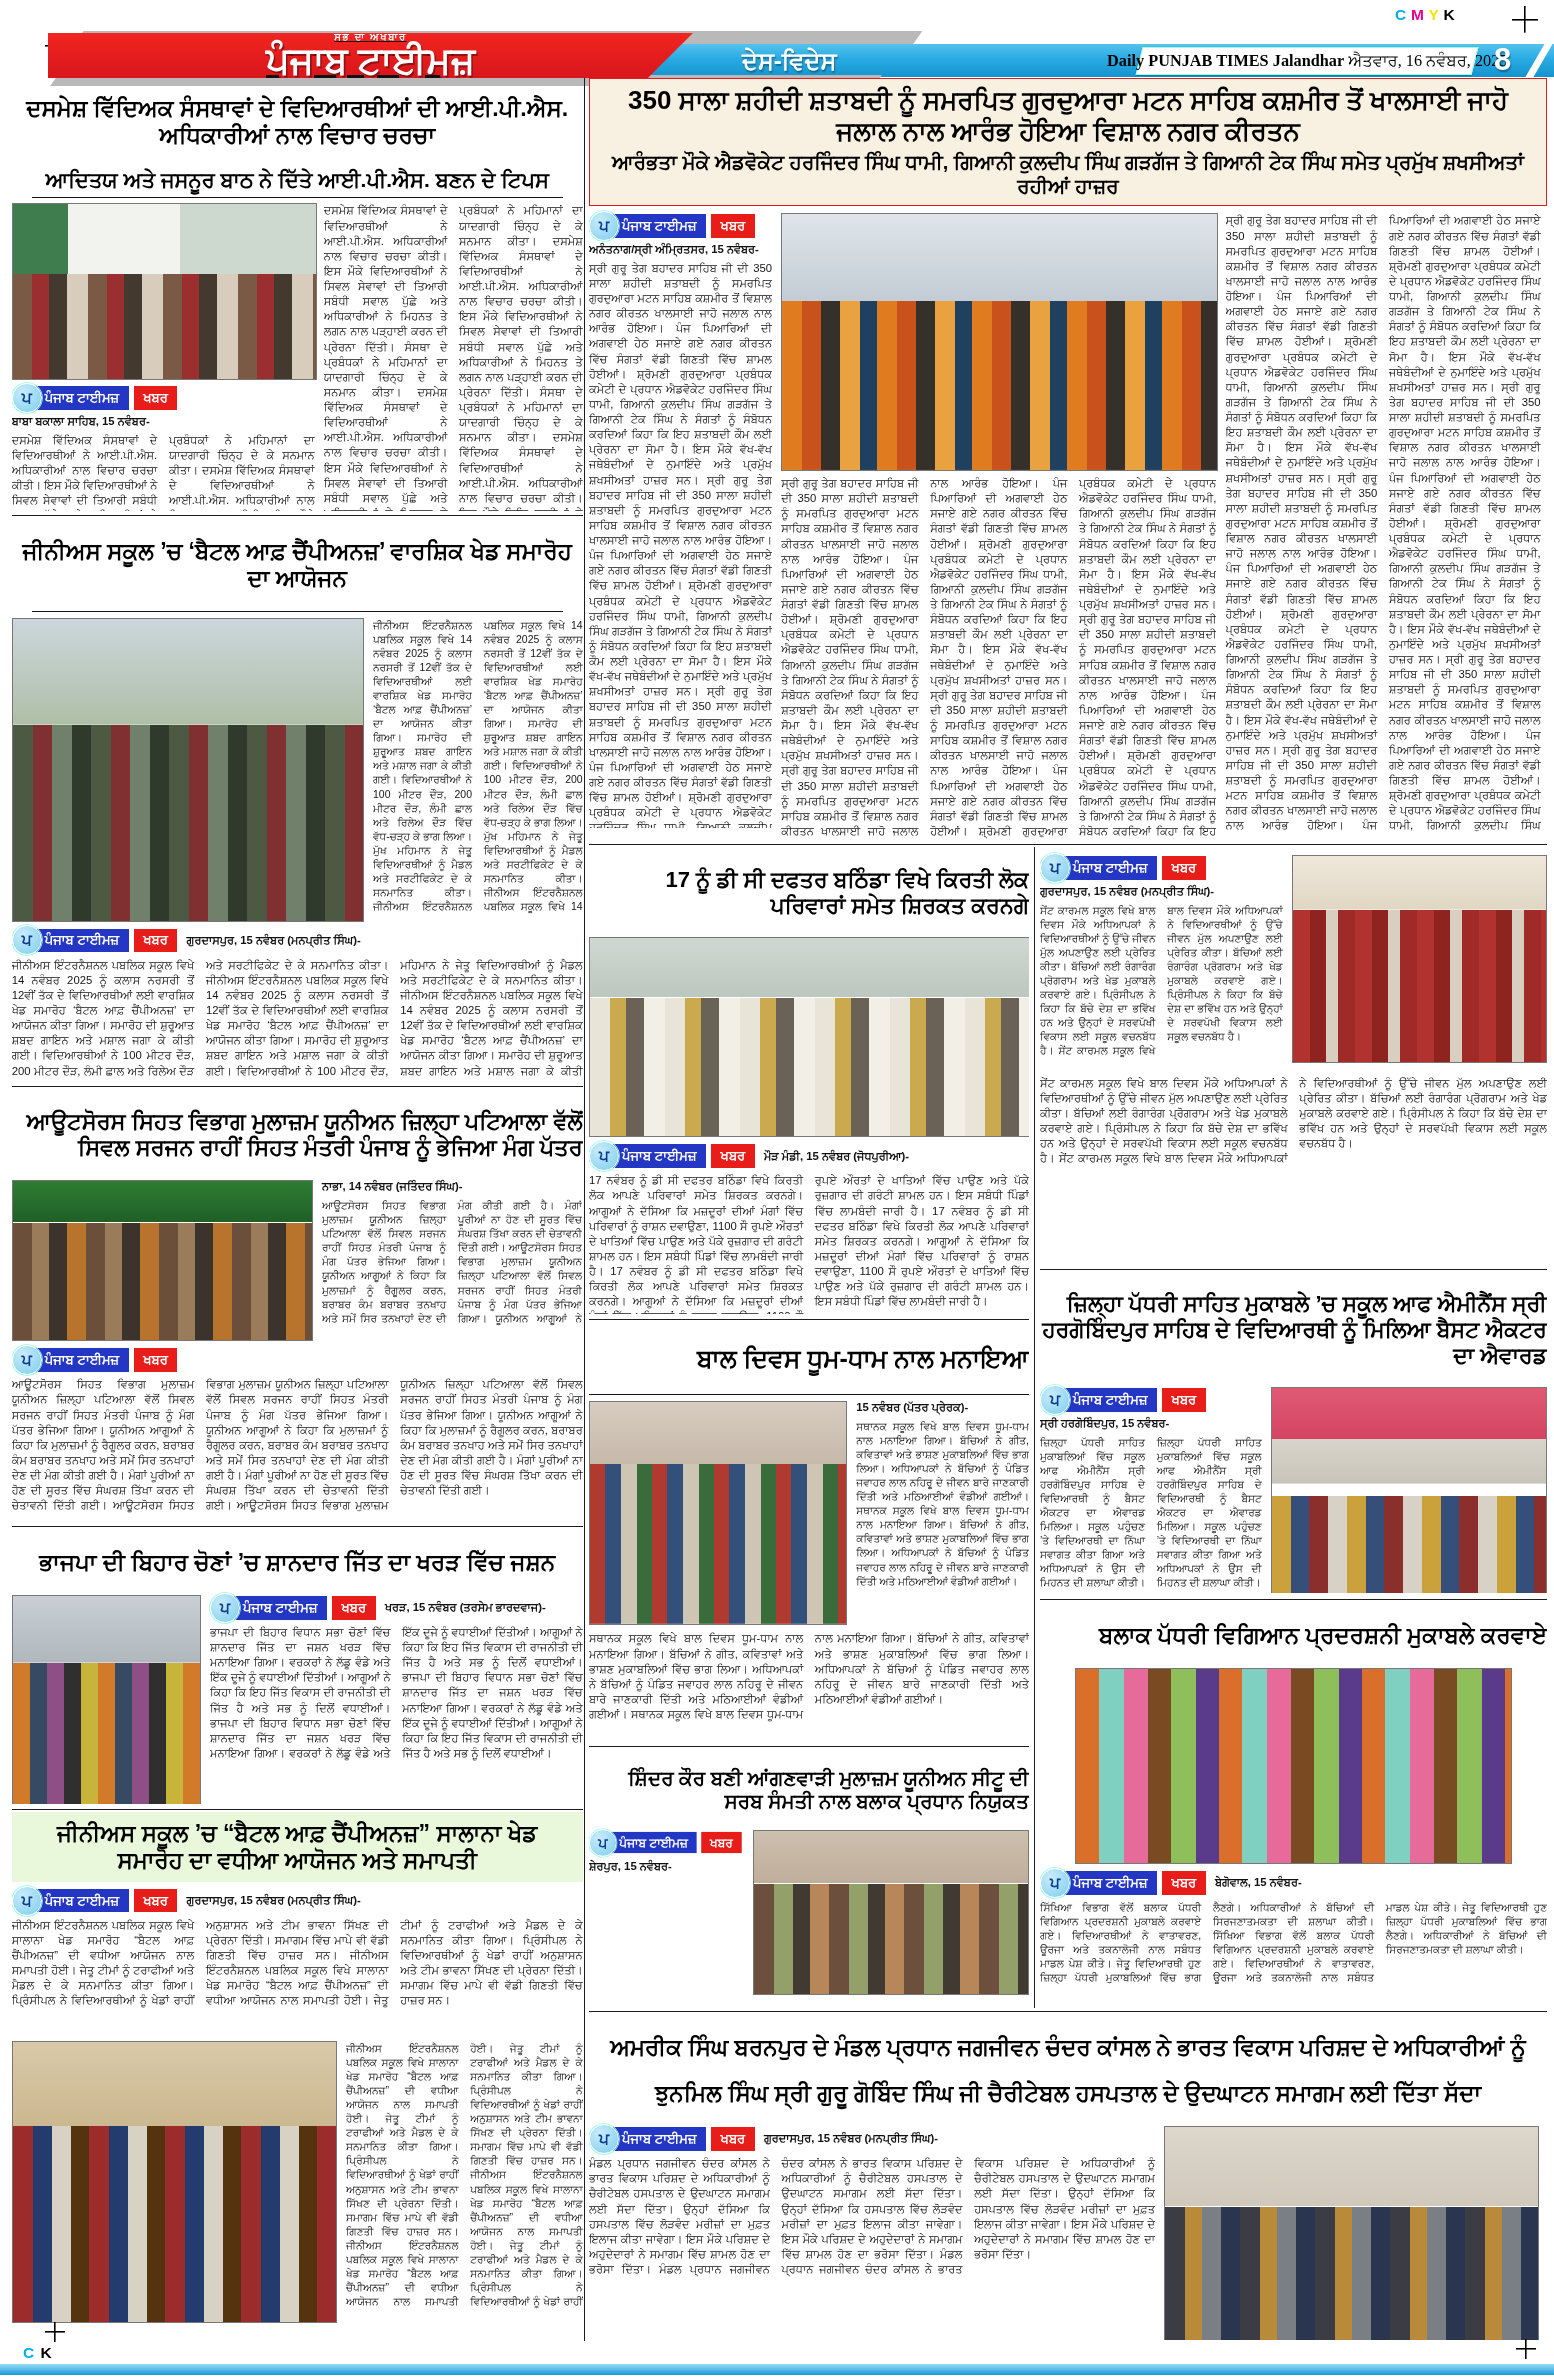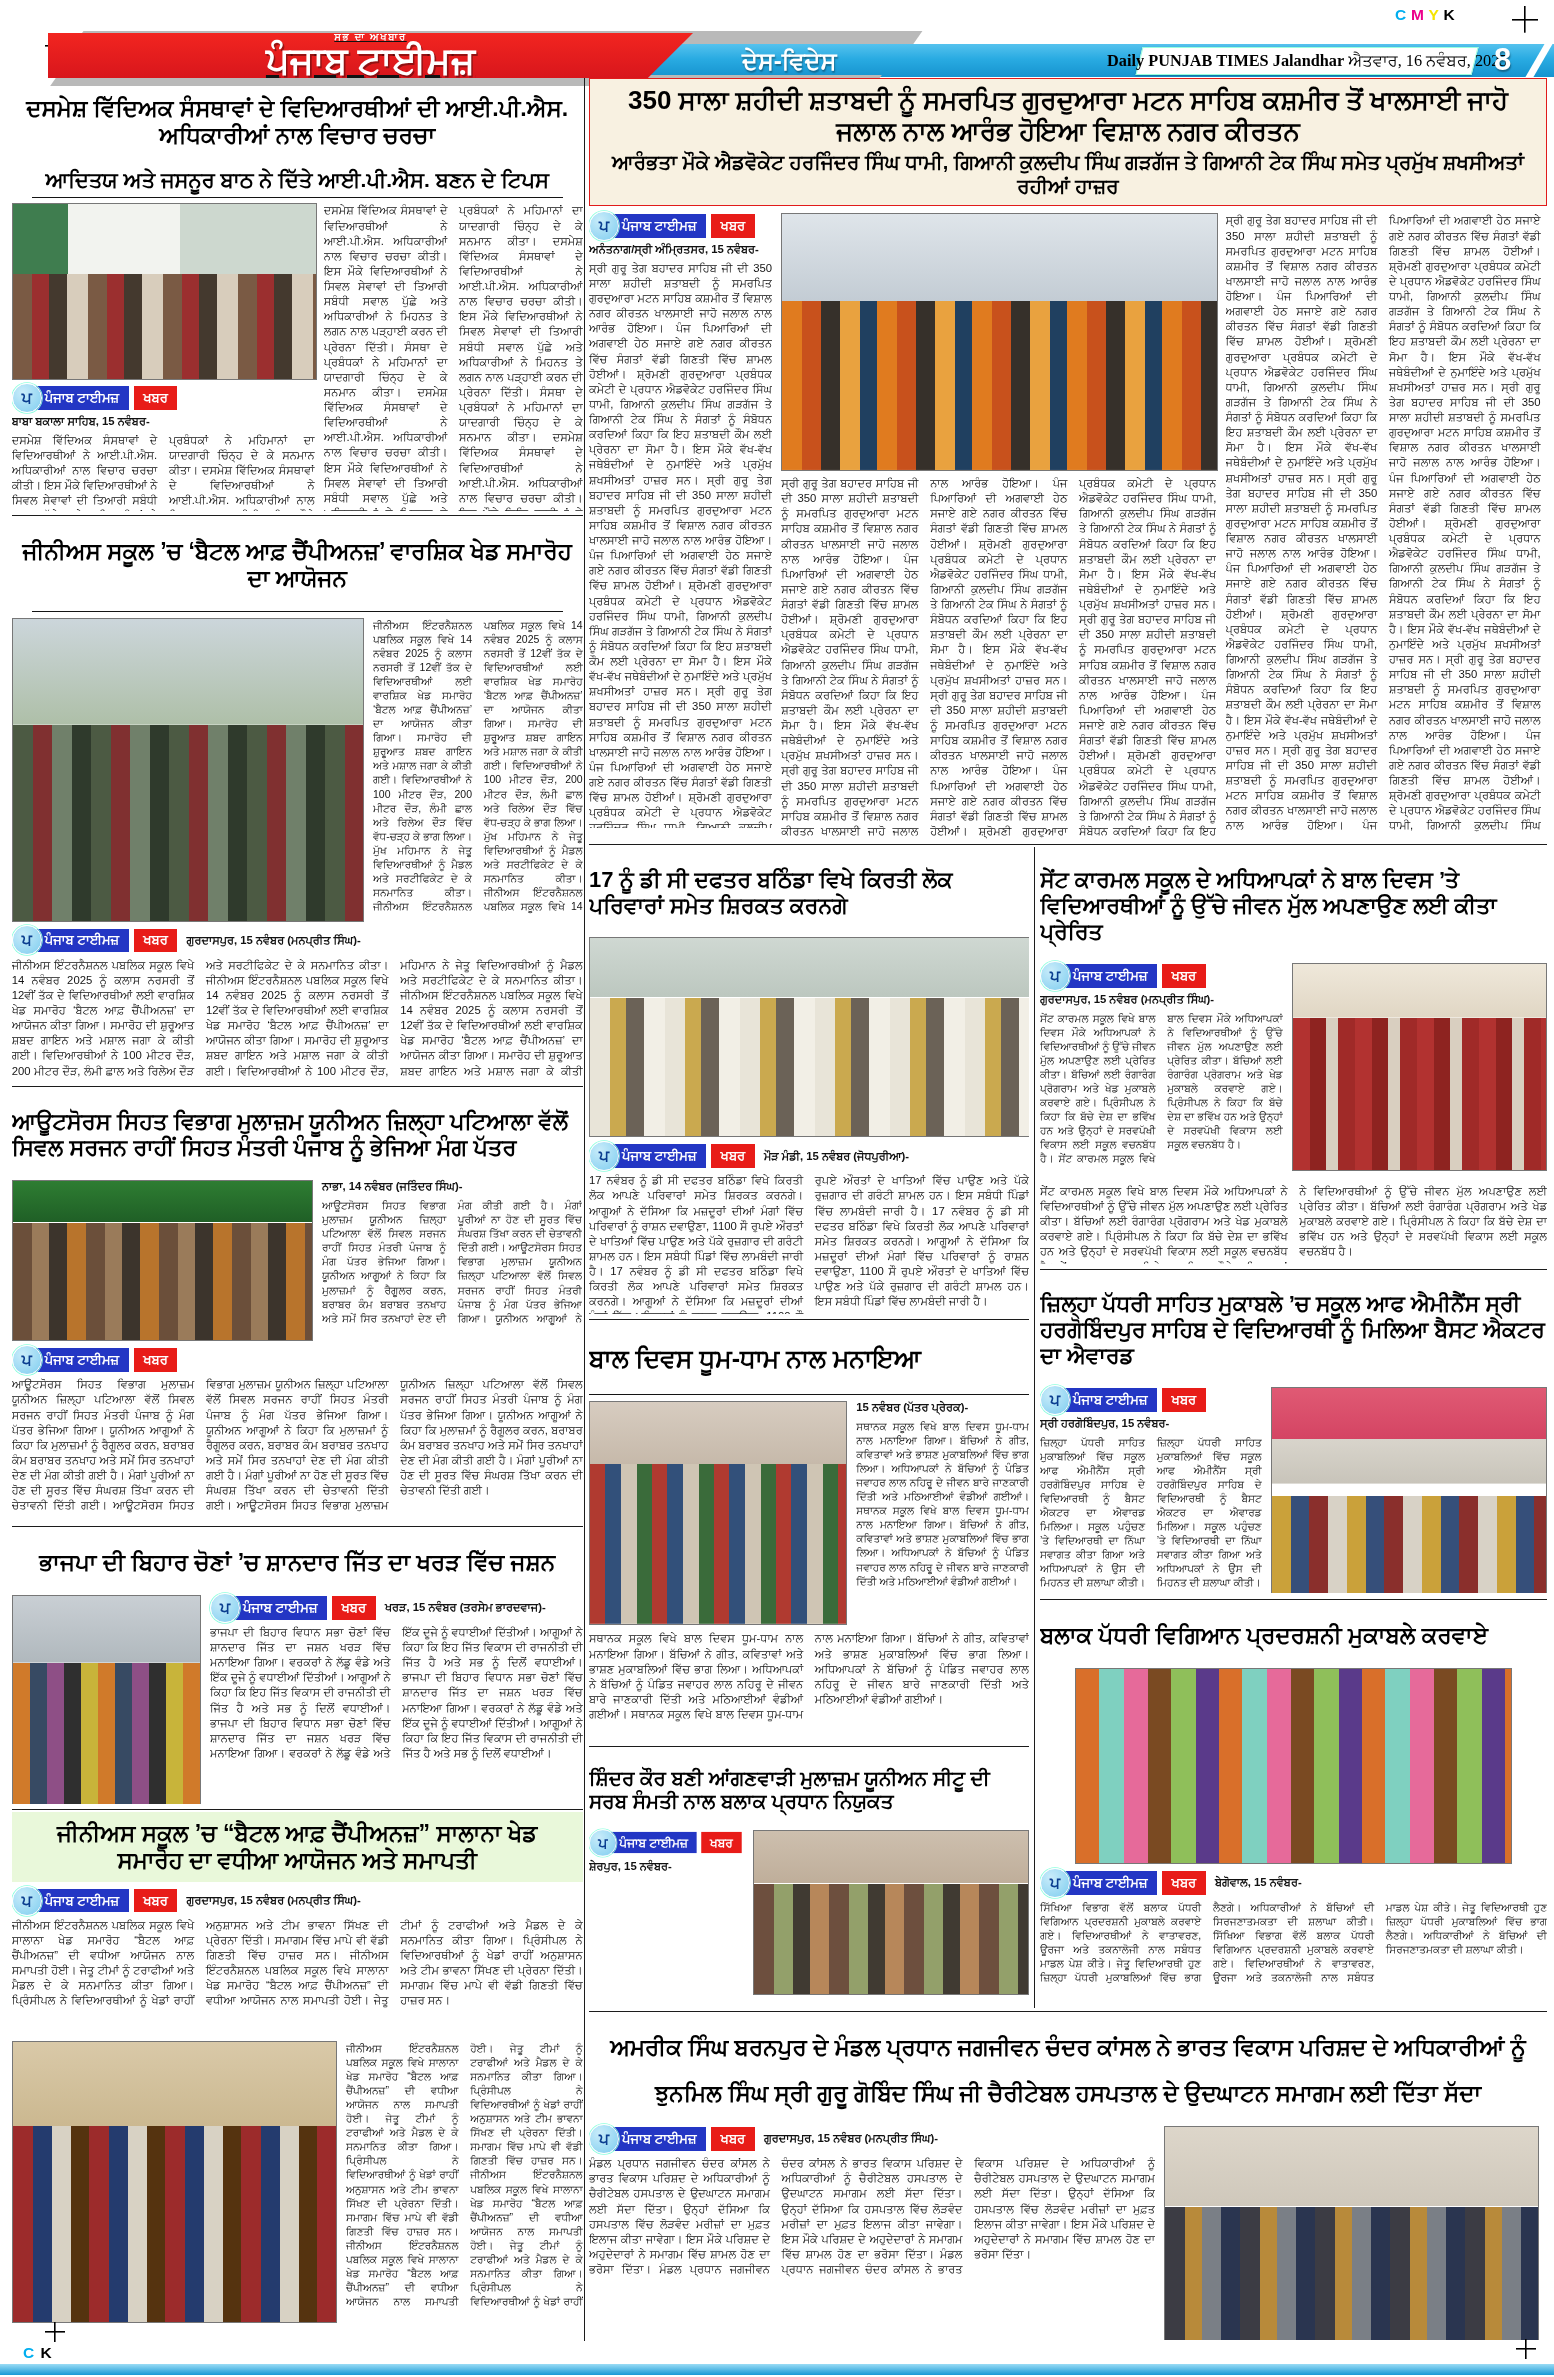--- a/index.html
+++ b/index.html
@@ -24,21 +24,21 @@
   .issue-inner{transform:skewX(14deg);white-space:nowrap;font-family:"Liberation Serif",serif;font-size:16.3px;color:#000;}
   .issue-paper{font-weight:bold;}
   .page-num{color:#fff;font-size:31px;font-weight:bold;text-shadow:0.8px 1.6px 1.6px rgba(0,0,0,.35);}
   .white-slash{background:#fff;transform:skewX(-30deg);}
   
   .vline{border-left:1.2px solid #1c1c1c;width:0;}
   .hline{border-top:1.2px solid #1c1c1c;height:0;}
   
   .art{position:absolute;overflow:hidden;}
   .hl{font-weight:bold;color:#000000;text-align:center;line-height:1.18;}
-  .hl.left{text-align:left;}
+  .hl.left{text-align:right;}
   .rule{border-bottom:1.9px solid #141414;margin:3.9px 20px 5.4px;}
   .row{display:flex;gap:9.3px;align-items:flex-start;}
   .zone{display:flex;flex-direction:column;gap:4.7px;min-width:0;}
   .body-text{font-size:11.3px;line-height:1.34;text-align:justify;color:#141414;column-gap:11.7px;overflow:hidden;}
   .cols2{column-count:2}.cols3{column-count:3}
   .dateline{font-weight:bold;font-size:11.3px;}
   .hl-box{border:1.9px solid #e11b1b;background:#f8f1e1;padding:6.2px 11px;}
   .hl-box .l2{font-size:20px;margin-top:4.7px;}
   .green-box{background:#e9f8da;padding:7.8px 11px;}
   
@@ -264,21 +264,20 @@
       <span class="circ">ਪ</span>
       <span class="brand">ਪੰਜਾਬ ਟਾਈਮਜ਼</span>
       <span class="tag">ਖਬਰ</span>
     </div>
     <div class="dateline">ਮੌੜ ਮੰਡੀ, 15 ਨਵੰਬਰ (ਜੋਧਪੁਰੀਆ)-</div>
   </div>
   <div class="body-text cols2" style="height:167px;margin-top:4.7px;">17 ਨਵੰਬਰ ਨੂੰ ਡੀ ਸੀ ਦਫਤਰ ਬਠਿੰਡਾ ਵਿਖੇ ਕਿਰਤੀ ਲੋਕ ਆਪਣੇ ਪਰਿਵਾਰਾਂ ਸਮੇਤ ਸ਼ਿਰਕਤ ਕਰਨਗੇ। ਆਗੂਆਂ ਨੇ ਦੱਸਿਆ ਕਿ ਮਜ਼ਦੂਰਾਂ ਦੀਆਂ ਮੰਗਾਂ ਵਿੱਚ ਪਰਿਵਾਰਾਂ ਨੂੰ ਰਾਸ਼ਨ ਦਵਾਉਣਾ, 1100 ਸੌ ਰੁਪਏ ਔਰਤਾਂ ਦੇ ਖਾਤਿਆਂ ਵਿੱਚ ਪਾਉਣ ਅਤੇ ਪੱਕੇ ਰੁਜ਼ਗਾਰ ਦੀ ਗਰੰਟੀ ਸ਼ਾਮਲ ਹਨ। ਇਸ ਸਬੰਧੀ ਪਿੰਡਾਂ ਵਿੱਚ ਲਾਮਬੰਦੀ ਜਾਰੀ ਹੈ। 17 ਨਵੰਬਰ ਨੂੰ ਡੀ ਸੀ ਦਫਤਰ ਬਠਿੰਡਾ ਵਿਖੇ ਕਿਰਤੀ ਲੋਕ ਆਪਣੇ ਪਰਿਵਾਰਾਂ ਸਮੇਤ ਸ਼ਿਰਕਤ ਕਰਨਗੇ। ਆਗੂਆਂ ਨੇ ਦੱਸਿਆ ਕਿ ਮਜ਼ਦੂਰਾਂ ਦੀਆਂ ਮੰਗਾਂ ਵਿੱਚ ਪਰਿਵਾਰਾਂ ਨੂੰ ਰਾਸ਼ਨ ਦਵਾਉਣਾ, 1100 ਸੌ ਰੁਪਏ ਔਰਤਾਂ ਦੇ ਖਾਤਿਆਂ ਵਿੱਚ ਪਾਉਣ ਅਤੇ ਪੱਕੇ ਰੁਜ਼ਗਾਰ ਦੀ ਗਰੰਟੀ ਸ਼ਾਮਲ ਹਨ। ਇਸ ਸਬੰਧੀ ਪਿੰਡਾਂ ਵਿੱਚ ਲਾਮਬੰਦੀ ਜਾਰੀ ਹੈ। 17 ਨਵੰਬਰ ਨੂੰ ਡੀ ਸੀ ਦਫਤਰ ਬਠਿੰਡਾ ਵਿਖੇ ਕਿਰਤੀ ਲੋਕ ਆਪਣੇ ਪਰਿਵਾਰਾਂ ਸਮੇਤ ਸ਼ਿਰਕਤ ਕਰਨਗੇ। ਆਗੂਆਂ ਨੇ ਦੱਸਿਆ ਕਿ ਮਜ਼ਦੂਰਾਂ ਦੀਆਂ ਮੰਗਾਂ ਵਿੱਚ ਪਰਿਵਾਰਾਂ ਨੂੰ ਰਾਸ਼ਨ ਦਵਾਉਣਾ, 1100 ਸੌ ਰੁਪਏ ਔਰਤਾਂ ਦੇ ਖਾਤਿਆਂ ਵਿੱਚ ਪਾਉਣ ਅਤੇ ਪੱਕੇ ਰੁਜ਼ਗਾਰ ਦੀ ਗਰੰਟੀ ਸ਼ਾਮਲ ਹਨ। ਇਸ ਸਬੰਧੀ ਪਿੰਡਾਂ ਵਿੱਚ ਲਾਮਬੰਦੀ ਜਾਰੀ ਹੈ।</div>
 </section>
 
 <section class="art" style="left:1040px;top:849px;width:507px;height:415px;">
-  <h2 class="hl left" style="font-size:22px;">ਸੇਂਟ ਕਾਰਮਲ ਸਕੂਲ ਦੇ ਅਧਿਆਪਕਾਂ ਨੇ ਬਾਲ ਦਿਵਸ ’ਤੇ ਵਿਦਿਆਰਥੀਆਂ ਨੂੰ ਉੱਚੇ ਜੀਵਨ ਮੁੱਲ ਅਪਣਾਉਣ ਲਈ ਕੀਤਾ ਪ੍ਰੇਰਿਤ</h2>
   <div class="row" style="margin-top:6.2px;">
     <div class="zone" style="width:245px;">
       <div class="badge">
         <span class="circ">ਪ</span>
         <span class="brand">ਪੰਜਾਬ ਟਾਈਮਜ਼</span>
         <span class="tag">ਖਬਰ</span>
       </div>
       <div class="dateline">ਗੁਰਦਾਸਪੁਰ, 15 ਨਵੰਬਰ (ਮਨਪ੍ਰੀਤ ਸਿੰਘ)-</div>
       <div class="body-text cols2" style="height:167px;font-size:10.5px;">ਸੇਂਟ ਕਾਰਮਲ ਸਕੂਲ ਵਿਖੇ ਬਾਲ ਦਿਵਸ ਮੌਕੇ ਅਧਿਆਪਕਾਂ ਨੇ ਵਿਦਿਆਰਥੀਆਂ ਨੂੰ ਉੱਚੇ ਜੀਵਨ ਮੁੱਲ ਅਪਣਾਉਣ ਲਈ ਪ੍ਰੇਰਿਤ ਕੀਤਾ। ਬੱਚਿਆਂ ਲਈ ਰੰਗਾਰੰਗ ਪ੍ਰੋਗਰਾਮ ਅਤੇ ਖੇਡ ਮੁਕਾਬਲੇ ਕਰਵਾਏ ਗਏ। ਪ੍ਰਿੰਸੀਪਲ ਨੇ ਕਿਹਾ ਕਿ ਬੱਚੇ ਦੇਸ਼ ਦਾ ਭਵਿੱਖ ਹਨ ਅਤੇ ਉਨ੍ਹਾਂ ਦੇ ਸਰਵਪੱਖੀ ਵਿਕਾਸ ਲਈ ਸਕੂਲ ਵਚਨਬੱਧ ਹੈ। ਸੇਂਟ ਕਾਰਮਲ ਸਕੂਲ ਵਿਖੇ ਬਾਲ ਦਿਵਸ ਮੌਕੇ ਅਧਿਆਪਕਾਂ ਨੇ ਵਿਦਿਆਰਥੀਆਂ ਨੂੰ ਉੱਚੇ ਜੀਵਨ ਮੁੱਲ ਅਪਣਾਉਣ ਲਈ ਪ੍ਰੇਰਿਤ ਕੀਤਾ। ਬੱਚਿਆਂ ਲਈ ਰੰਗਾਰੰਗ ਪ੍ਰੋਗਰਾਮ ਅਤੇ ਖੇਡ ਮੁਕਾਬਲੇ ਕਰਵਾਏ ਗਏ। ਪ੍ਰਿੰਸੀਪਲ ਨੇ ਕਿਹਾ ਕਿ ਬੱਚੇ ਦੇਸ਼ ਦਾ ਭਵਿੱਖ ਹਨ ਅਤੇ ਉਨ੍ਹਾਂ ਦੇ ਸਰਵਪੱਖੀ ਵਿਕਾਸ ਲਈ ਸਕੂਲ ਵਚਨਬੱਧ ਹੈ।</div>
     </div>

